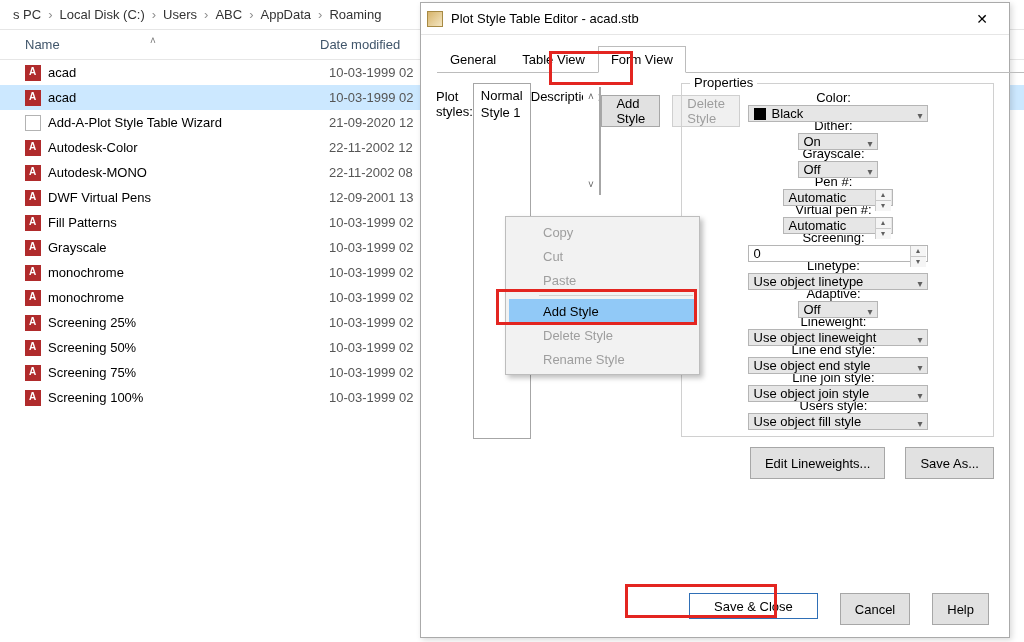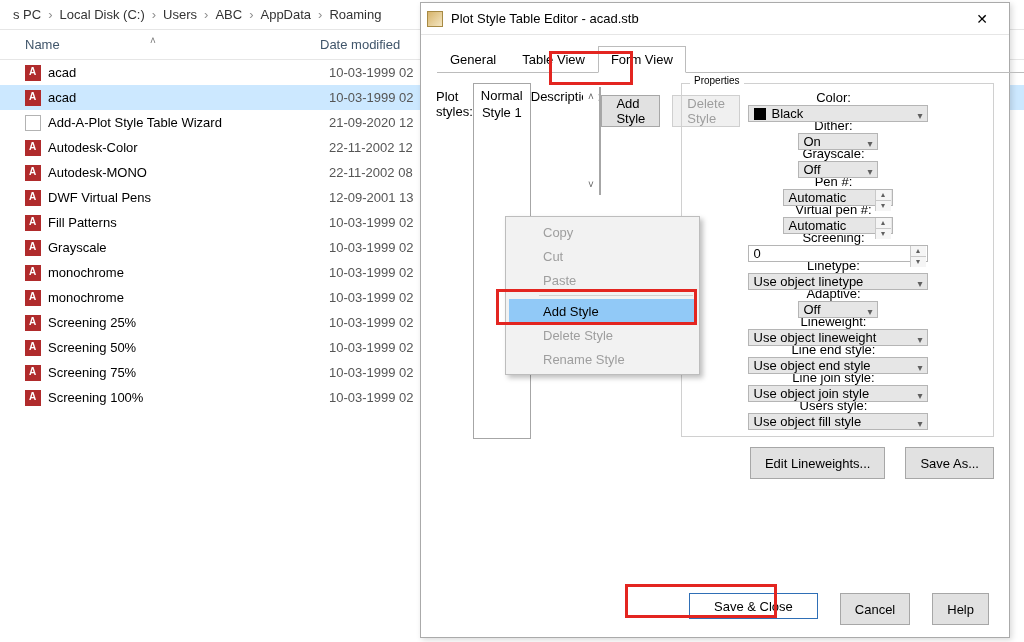--- a/index.html
+++ b/index.html
@@ -38,34 +38,34 @@
   .tab { padding: 5px 12px; font-size: 13px; border: 1px solid transparent; cursor: default; background: #fff; }
   .tab.active { border: 1px solid #bcbcbc; border-bottom-color: #fff; position: relative; z-index: 2; }
   .tab-underline { position: absolute; bottom: 0; left: 0; right: -400px; height: 1px; background: #bcbcbc; z-index: 1; }
   .highlight-box { border: 3px solid #e32520; }
 
   .dialog-body { display: flex; padding: 10px 15px; gap: 15px; }
 
   
   .left-col { width: 230px; display: flex; }
   .label { font-size: 13px; margin: 6px 0 4px 0; }
-  .listbox { border: 1px solid #a6a6a6; height: 356px; background: #fff; padding: 3px 5px; font-size: 13px; position: relative; text-align: center; }
+  .listbox { border: 1px solid #a6a6a6; height: 356px; background: #fff; padding: 3px 5px; font-size: 13px; position: relative; }
   .listbox div { padding: 1px 2px; }
   .desc-box { border: 1px solid #a6a6a6; height: 108px; margin-top: 4px; background: #fff; position: relative; }
   .desc-box .scroll-up, .desc-box .scroll-dn { position: absolute; right: 2px; width: 15px; height: 14px; background: #fff; font-size: 10px; color: #606060; text-align: center; line-height: 14px; }
   .desc-box .scroll-up { top: 2px; } .desc-box .scroll-dn { bottom: 2px; }
 
   .row-btns { display: flex; gap: 12px; margin-top: 12px; }
   .btn { height: 32px; padding: 0 14px; border: 1px solid #a7a7a7; background: #e1e1e1; font-size: 13px; display: inline-flex; align-items: center; justify-content: center; cursor: default; }
   .btn.disabled { color: #9e9e9e; background: #f0f0f0; border-color: #cfcfcf; }
 
   
   .right-col { flex: 1; }
   .group { border: 1px solid #d0d0d0; padding: 6px 10px 10px 10px; position: relative; }
-  .group-title { position: absolute; top: -9px; left: 8px; background: #fff; padding: 0 4px; font-size: 10px; }
+  .group-title { position: absolute; top: -9px; left: 8px; background: #fff; padding: 0 4px; font-size: 13px; }
   .prop-row { display: flex; align-items: center; height: 28px; flex-direction: column; }
   .prop-label { flex: 1; text-align: right; padding-right: 8px; font-size: 13px; }
   .prop-ctrl { width: 180px; height: 22px; border: 1px solid #b5b5b5; background: #e6e6e6; display: flex; align-items: center; padding: 0 5px; font-size: 13px; position: relative; }
   .prop-ctrl.white { background: #fff; }
   .prop-ctrl .caret { position: absolute; right: 4px; top: 4px; font-size: 10px; color: #606060; }
   .swatch { width: 12px; height: 12px; background: #000; margin-right: 6px; }
   .spin { position: absolute; right: 1px; top: 0; bottom: 0; width: 16px; display: flex; flex-direction: column; }
   .spin div { flex: 1; font-size: 8px; text-align: center; line-height: 10px; color: #606060; background: #f5f5f5; border-left: 1px solid #c9c9c9; }
   .spin div + div { border-top: 1px solid #c9c9c9; }
 

